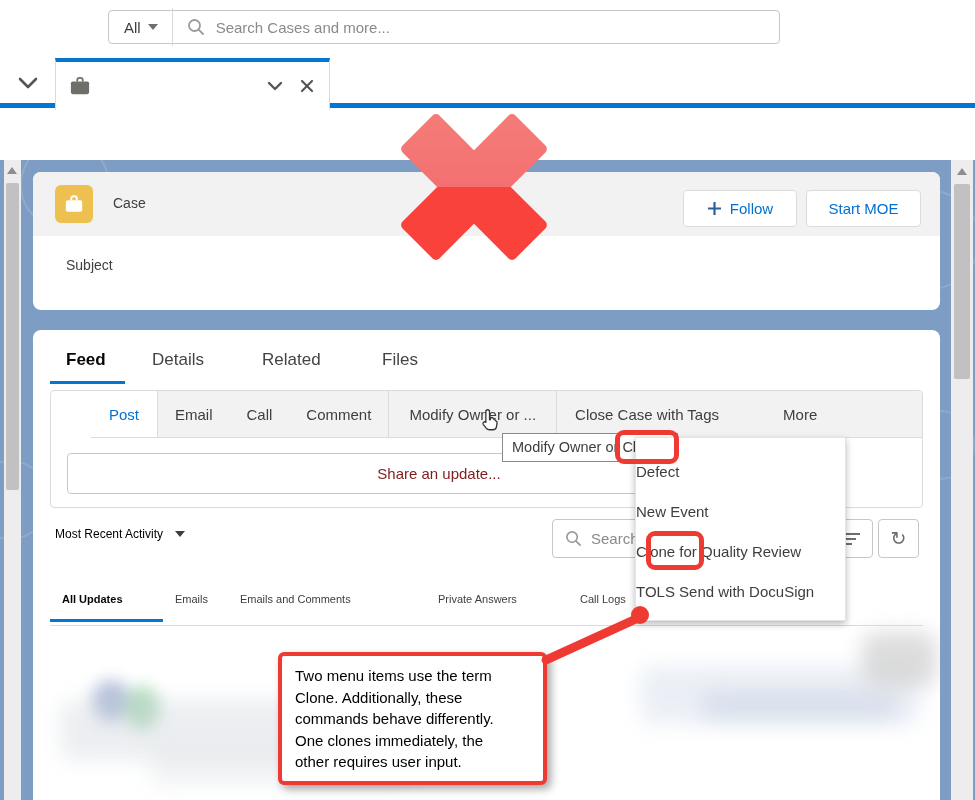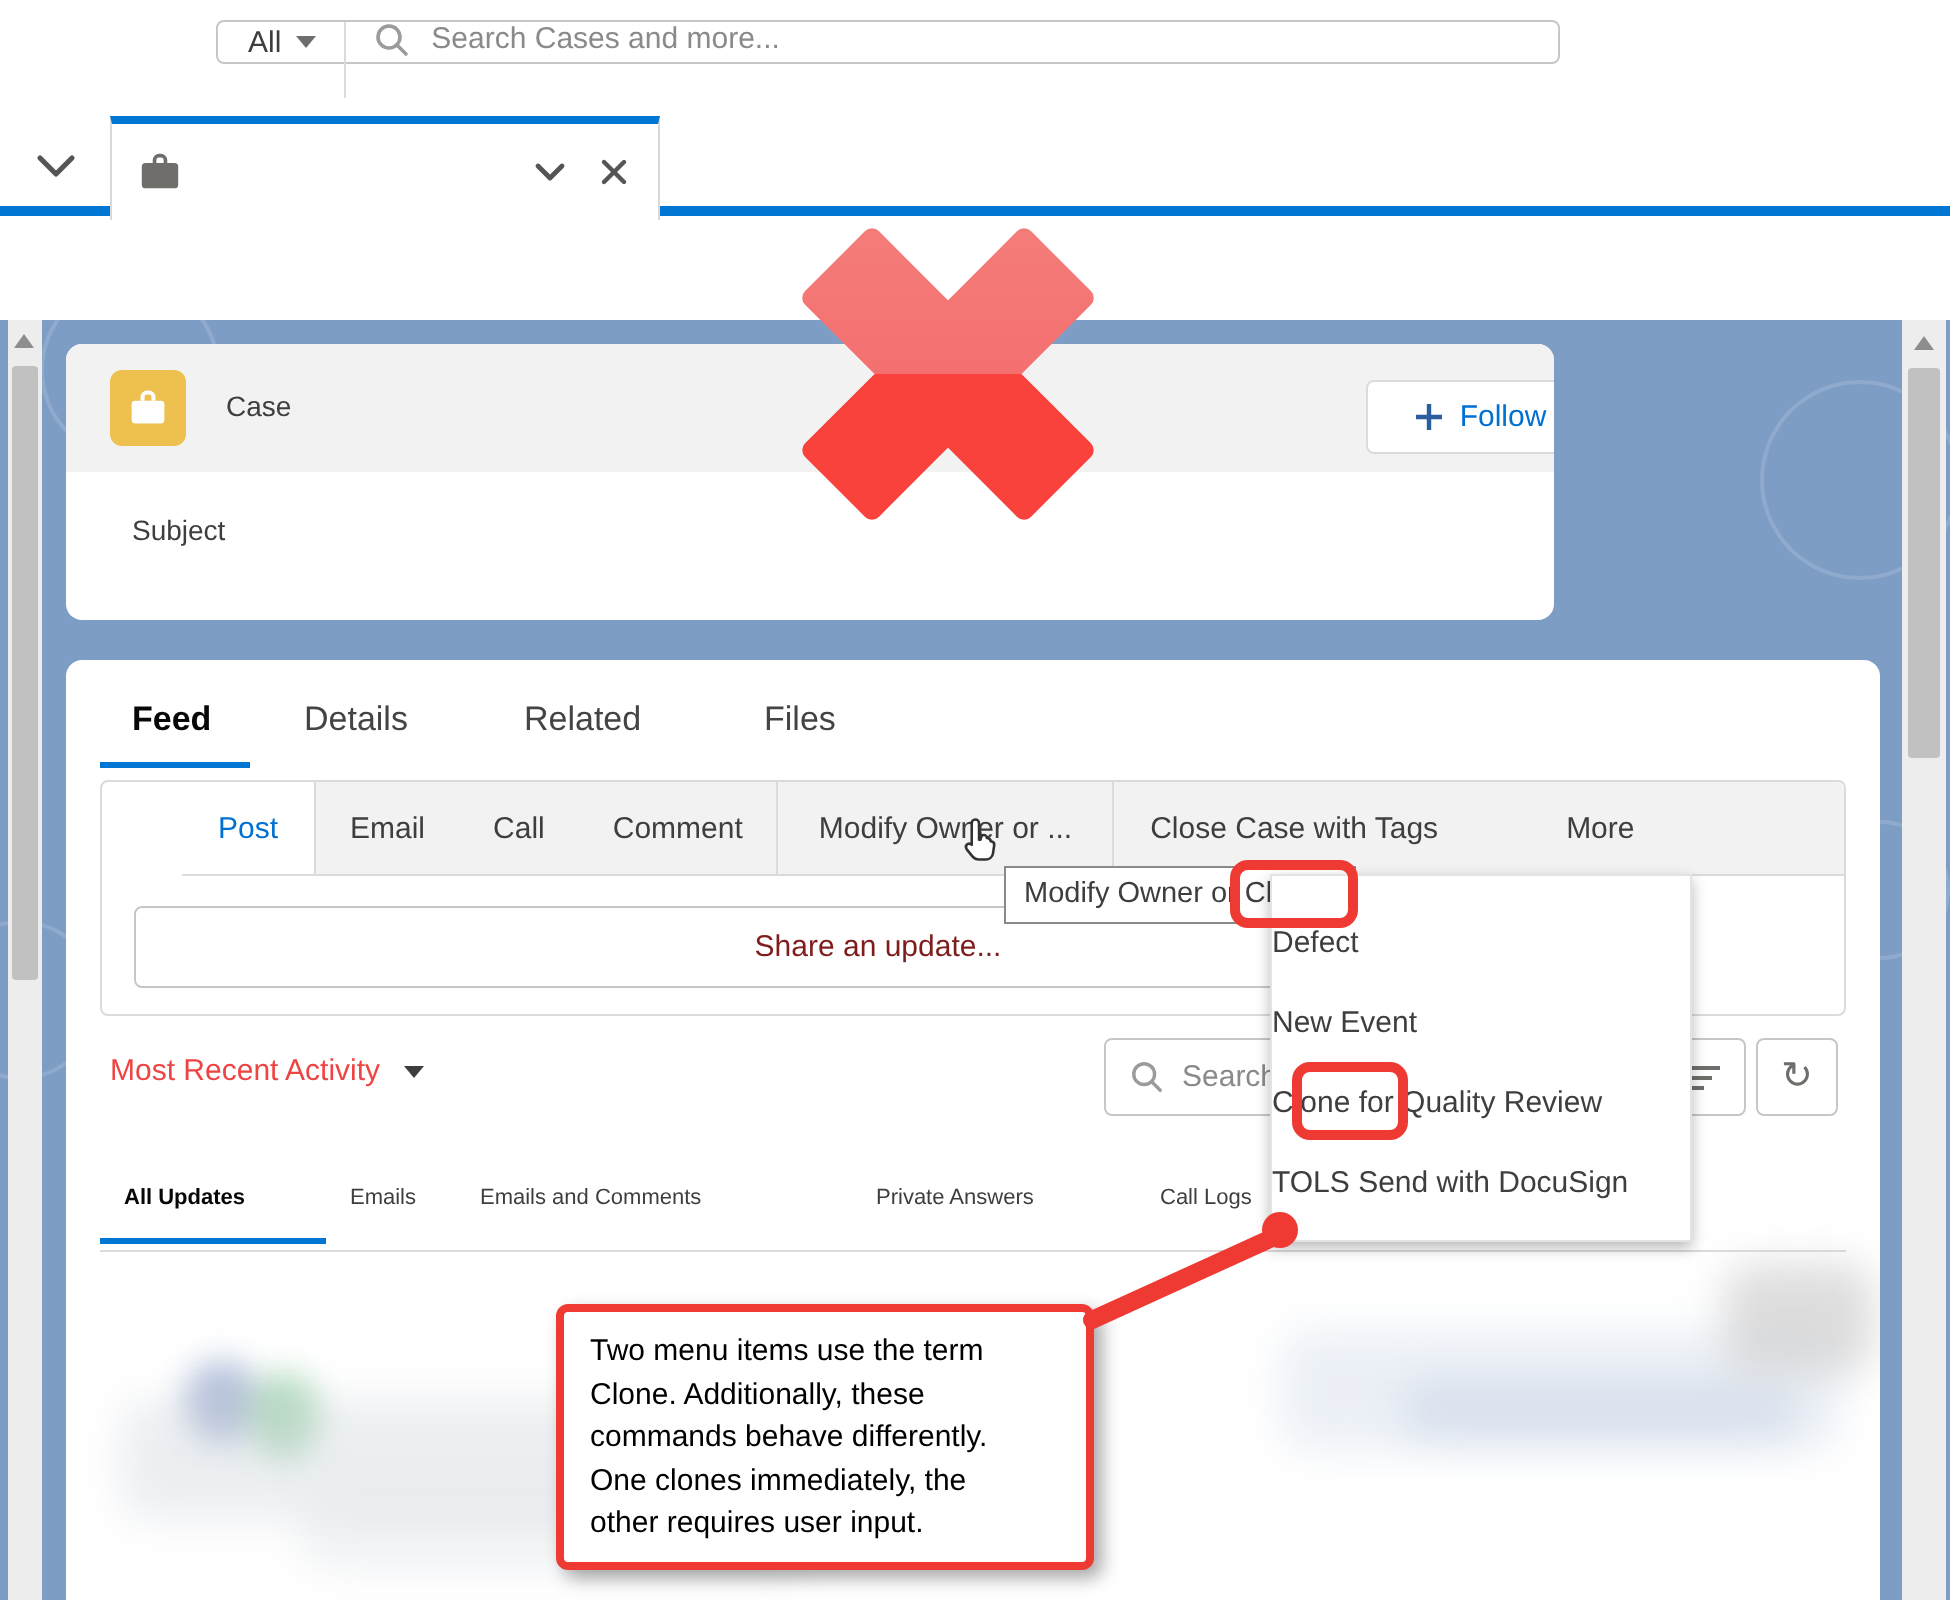--- a/index.html
+++ b/index.html
@@ -3,21 +3,21 @@
 <meta charset="utf-8">
 <style>
   * { margin:0; padding:0; box-sizing:border-box; }
   html,body { background:#fff; }
   body { font-family:"Liberation Sans", sans-serif; color:#3e3e3c; }
   .page { position:relative; width:975px; height:800px; overflow:hidden; background:#fff; }
   .abs { position:absolute; }
 
   
   .topbar { left:0; top:0; width:975px; height:58px; background:#fff; }
-  .gsearch { left:108px; top:10px; width:672px; height:22px; border:1px solid #c9c7c5; border-radius:4px; background:#fff; display:flex; align-items:flex-start; }
+  .gsearch { left:108px; top:10px; width:672px; height:34px; border:1px solid #c9c7c5; border-radius:4px; background:#fff; display:flex; align-items:center; }
   .gscope { display:flex; align-items:center; gap:7px; padding:0 14px 0 15px; height:100%; cursor:pointer; }
   .gscope-label { font-size:15px; color:#3e3e3c; }
   .caret { width:0; height:0; border-left:5px solid transparent; border-right:5px solid transparent; border-top:6px solid #706e6b; }
   .gdivider { width:1px; height:38px; background:#dddbda; }
   .mag { margin-left:14px; flex:0 0 auto; }
   .gsearch input { flex:1; border:0; outline:none; font-size:15px; padding-left:11px; color:#3e3e3c; font-family:inherit; background:transparent; }
   .gsearch input::placeholder, .fsearch input::placeholder { color:#8a8a8a; opacity:1; }
 
   
   .tabstrip { left:0; top:58px; width:975px; height:50px; background:#fff; }
@@ -33,41 +33,41 @@
   .main { left:0; top:160px; width:975px; height:640px; background:#7d9dc4; }
   .deco { border:2px solid rgba(255,255,255,.14); border-radius:50%; }
 
   
   .sbtrack { background:#ededed; }
   .sbthumb { background:#c1c1c1; border-radius:2px; }
   .sbarrow { width:0; height:0; border-left:5px solid transparent; border-right:5px solid transparent; border-bottom:7px solid #8d8d8d; }
 
   
   .card { background:#fff; border-radius:8px; }
-  .card1 { left:33px; top:172px; width:744px; height:138px; overflow:hidden; }
+  .card1 { left:33px; top:172px; width:907px; height:138px; overflow:hidden; }
   .card1-head { left:0; top:0; width:907px; height:64px; background:#f3f2f2; }
   .caseicon { left:22px; top:13px; width:38px; height:38px; background:#eec050; border-radius:6px; display:flex; align-items:center; justify-content:center; }
   .entity-label { left:80px; top:23px; font-size:14px; color:#3e3e3c; }
   .hbtn { height:37px; background:#fff; border:1px solid #dddbda; border-radius:4px; color:#0070d2; font-size:15px; display:flex; align-items:center; justify-content:center; gap:8px; cursor:pointer; }
   .subject-label { left:33px; top:85px; font-size:14px; color:#3e3e3c; }
 
   .card2 { left:33px; top:330px; width:907px; height:470px; border-radius:8px 8px 0 0; overflow:hidden; }
   .rtab { font-size:17px; color:#444; cursor:pointer; }
   .rtab.active { color:#080707; font-weight:bold; }
   .rtab-underline { background:#0176d3; height:3px; }
 
   .pubbox { left:17px; top:60px; width:873px; height:118px; border:1px solid #dddbda; border-radius:4px; background:#fff;padding-left:40px; }
   .pubtabs { display:flex; height:47px; background:#f3f2f2; border-bottom:1px solid #dddbda; border-radius:4px 4px 0 0; font-size:15px; color:#3e3e3c; }
   .ptab { display:flex; align-items:center; padding:0 17px; cursor:pointer; white-space:nowrap; }
   .ptab.active { width:67px; padding:0; justify-content:center; background:#fff; color:#0070d2; border-right:1px solid #dddbda; }
   .ptab.sep { border-left:1px solid #dddbda; border-right:1px solid #dddbda; padding:0 20px; }
   .share-input { left:16px; top:62px; width:744px; height:41px; border:1px solid #c9c7c5; border-radius:4px; display:flex; align-items:center; justify-content:center; color:#7f1d1d; font-size:15px; cursor:text; background:#fff; }
   .share-btn { left:770px; top:60px; width:87px; height:46px; background:#1b57a0; border-radius:4px; color:#fff; font-weight:bold; font-size:16px; display:flex; align-items:center; justify-content:center; cursor:pointer; z-index:10; }
 
-  .sortsel { left:22px; top:197px; display:flex; align-items:center; gap:12px; font-size:15px; color:#ef4444; cursor:pointer; }
+  .sortsel { left:22px; top:197px; display:flex; align-items:center; gap:12px; font-size:12px; color:#000000; cursor:pointer; }
   .sortsel .caret { border-top-color:#3e3e3c; }
   .fsearch { left:519px; top:189px; width:283px; height:39px; border:1px solid #c9c7c5; border-radius:4px; display:flex; align-items:center; background:#fff; }
   .fsearch .mag { margin-left:12px; }
   .fsearch input { flex:1; border:0; outline:none; font-size:15px; padding-left:9px; min-width:0; font-family:inherit; }
   .sqbtn { width:41px; height:39px; border:1px solid #c9c7c5; border-radius:4px; background:#fff; display:flex; align-items:center; justify-content:center; cursor:pointer; color:#706e6b; }
   .refresh-glyph { font-size:19px; color:#706e6b; line-height:1; }
 
   .ffilter { font-size:11px; color:#3e3e3c; cursor:pointer; white-space:nowrap; }
   .ffilter.active { font-weight:bold; color:#080707; }
   .grayline { background:#dddbda; height:1px; }

